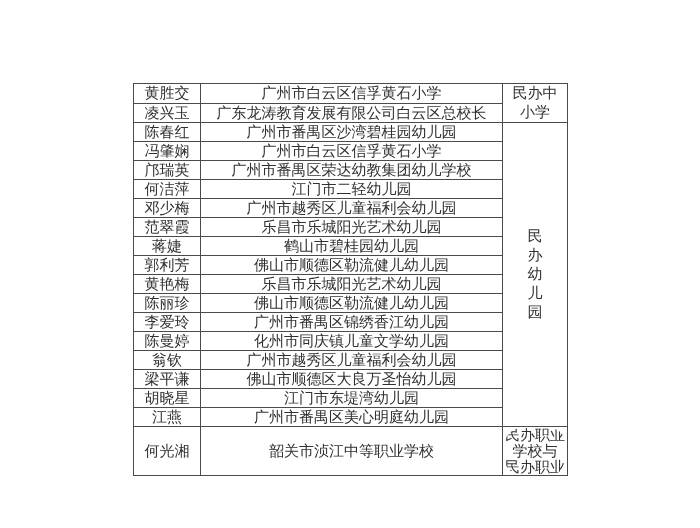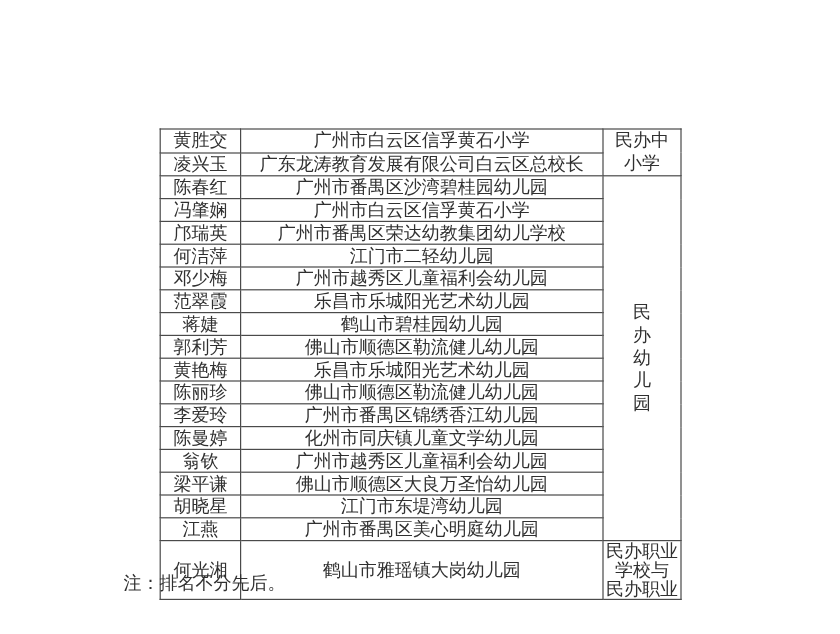--- a/index.html
+++ b/index.html
@@ -15,44 +15,44 @@
     overflow: hidden;
     font-family: "DejaVu Serif", "Liberation Serif", serif;
   }
   table.roster {
     position: absolute;
     left: 133px;
     top: 83px;
     width: 434px;
     border-collapse: collapse;
     table-layout: fixed;
-    margin-top: 24px;
   }
   table.roster col.c-name { width: 67px; }
   table.roster col.c-school { width: 302px; }
   table.roster col.c-category { width: 65px; }
   table.roster td {
     border: 1px solid #4a4a4a;
     font-size: 15px;
     color: #303030;
     padding: 0;
     height: 18px;
     line-height: 18px;
     overflow: hidden;
     white-space: nowrap;
   }
   td.name-cell { text-align: center; }
   td.school-cell { text-align: center; padding-left: 7px; }
   td.category-cell {
     text-align: center;
     vertical-align: middle;
     white-space: normal;
+    font-family: Liberation Serif, serif;
   }
   td.category-cell div { line-height: 19px; }
-  tr.tall-row td { height: 48px; }
+  tr.tall-row td { height: 48px; border-radius: 19px; }
   tr.tall-row td.category-cell div { line-height: 16px; }
   .footnote {
     position: absolute;
     left: 103px;
     top: 477px;
     font-size: 15px;
     line-height: 18px;
     color: #303030;
     white-space: nowrap;
   }
@@ -146,23 +146,22 @@
         <tr>
           <td class="name-cell">胡晓星</td>
           <td class="school-cell">江门市东堤湾幼儿园</td>
         </tr>
         <tr>
           <td class="name-cell">江燕</td>
           <td class="school-cell">广州市番禺区美心明庭幼儿园</td>
         </tr>
         <tr class="tall-row">
           <td class="name-cell">何光湘</td>
-          <td class="school-cell">鹤山市雅瑶镇大岗幼儿园</td>
+          <td class="school-cell">韶关市浈江中等职业学校</td>
           <td class="category-cell" rowspan="1">
             <div>民办职业</div>
             <div>学校与</div>
             <div>民办职业</div>
           </td>
         </tr>
       </tbody>
   </table>
-  <div class="footnote">注：排名不分先后。</div>
 </div>
 
 </body></html>

